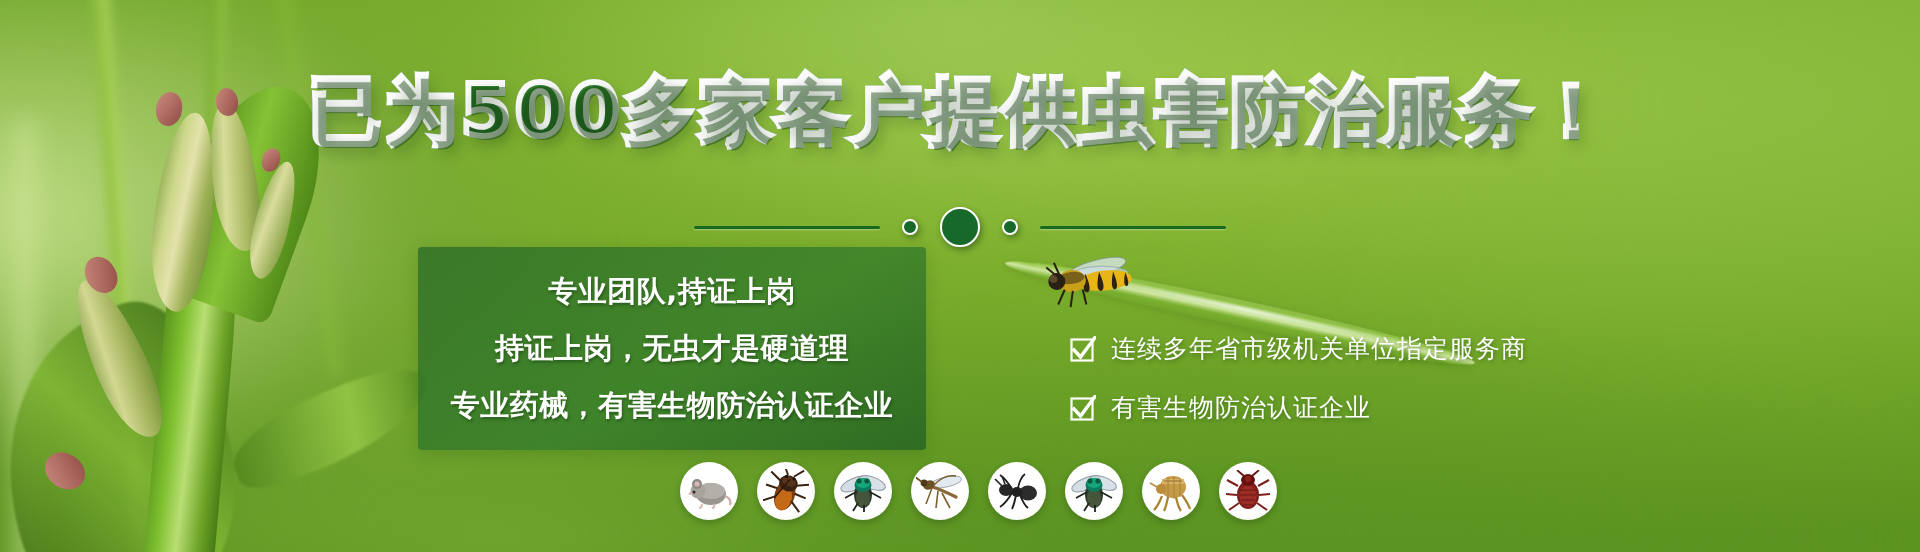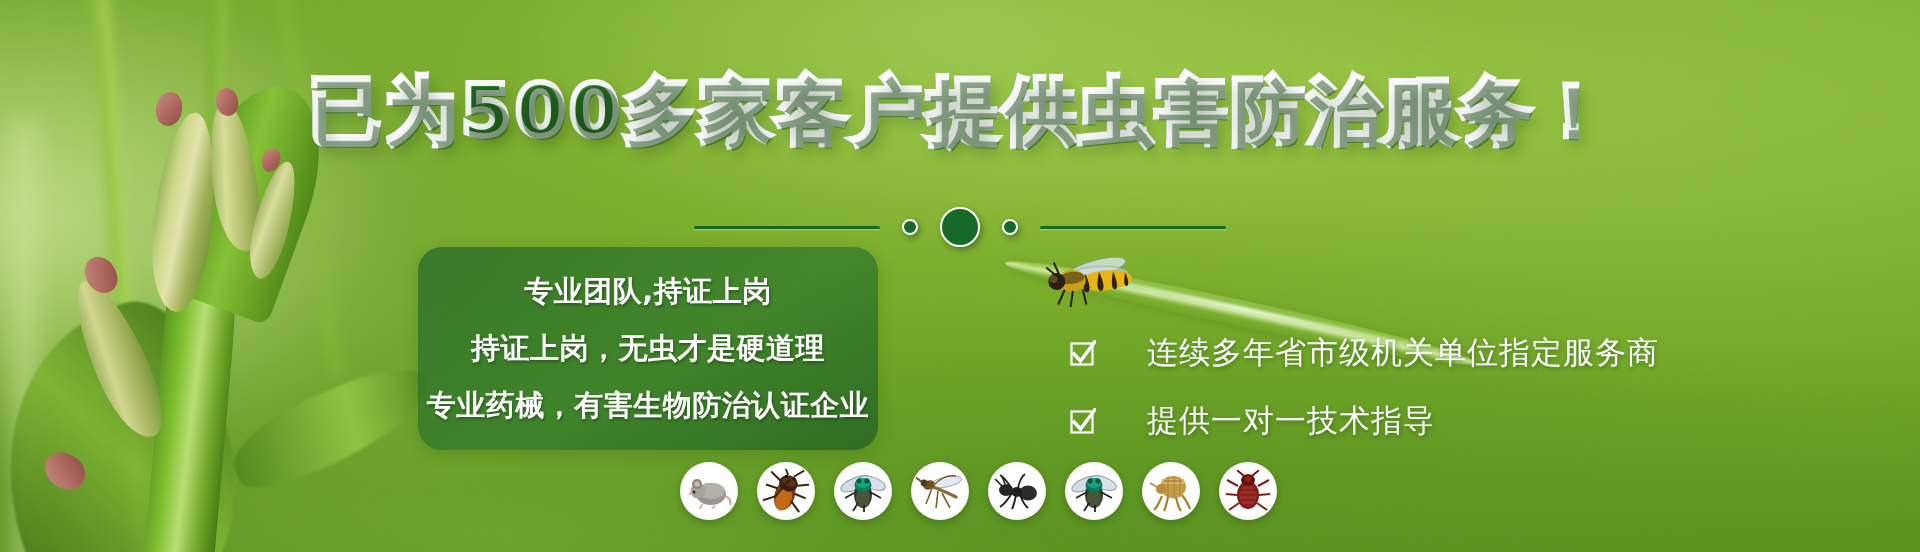--- a/index.html
+++ b/index.html
@@ -140,22 +140,22 @@
     background:#17692a;
     border:2px solid #ffffff;
     box-shadow:2px 3px 6px rgba(20,55,15,.45);
   }
   .divider .dot.sm{ width:16px; height:16px; }
   .divider .dot.lg{ width:40px; height:40px; }
 
   
   .panel{
     position:absolute; left:418px; top:247px;
-    width:460px; height:203px;
-    border-radius:24px;
+    width:508px; height:203px;
+    border-radius:4px;
     background:linear-gradient(150deg,rgba(38,104,39,.74),rgba(44,118,42,.70) 55%,rgba(33,95,34,.78));
     box-shadow:0 4px 16px rgba(25,60,15,.18);
     display:flex; flex-direction:column; align-items:center; justify-content:center;
     gap:17px;
     padding:14px 10px;
   }
   .panel .line{
     color:#ffffff;
     font-weight:bold;
     white-space:nowrap;
@@ -168,24 +168,23 @@
 
   
   .checklist{
     position:absolute; left:1070px; top:332px;
     display:flex; flex-direction:column; gap:26px;
   }
   .check-row{ display:flex; align-items:center; gap:15px; }
   .check-box{ width:26px; height:26px; flex:0 0 26px; position:relative; }
   .check-box svg{ display:block; width:26px; height:26px; }
   .check-text{
-    color:#ffffff; font-size:31px; letter-spacing:1px; white-space:nowrap;
+    color:#ffffff; font-size:25px; letter-spacing:1px; white-space:nowrap;
     text-shadow:1px 2px 4px rgba(20,55,15,.4);
     font-family:Liberation Mono, monospace;
-    margin-left:36px;
   }
 
   
   .hoverfly{ position:absolute; left:1042px; top:248px; width:116px; height:66px; transform:rotate(-6deg); }
   .hoverfly svg{ display:block; width:116px; height:66px; }
 
   
   .pest-row{
     position:absolute; left:680px; top:462px;
     display:flex; align-items:center; gap:19px;
@@ -285,21 +284,21 @@
       </span>
       <span class="check-text">连续多年省市级机关单位指定服务商</span>
     </div>
     <div class="check-row">
       <span class="check-box">
         <svg viewBox="0 0 26 26" xmlns="http://www.w3.org/2000/svg">
           <rect x="1.5" y="3.5" width="21" height="21" fill="none" stroke="#ffffff" stroke-width="2.2"></rect>
           <path d="M4 14 L10.5 21 L25 1.5" fill="none" stroke="#ffffff" stroke-width="3.4" stroke-linecap="square"></path>
         </svg>
       </span>
-      <span class="check-text">提供一对一技术指导</span>
+      <span class="check-text">有害生物防治认证企业</span>
     </div>
   </div>
 
   <div class="pest-row">
 
     <div class="pest">
       <svg width="46" height="40" viewBox="0 0 46 40" xmlns="http://www.w3.org/2000/svg">
         <ellipse cx="25" cy="23" rx="15" ry="11" fill="#9a9590"></ellipse>
         <ellipse cx="25" cy="20" rx="14" ry="8" fill="#b4afa9"></ellipse>
         <circle cx="12" cy="20" r="7.5" fill="#a8a39d"></circle>

